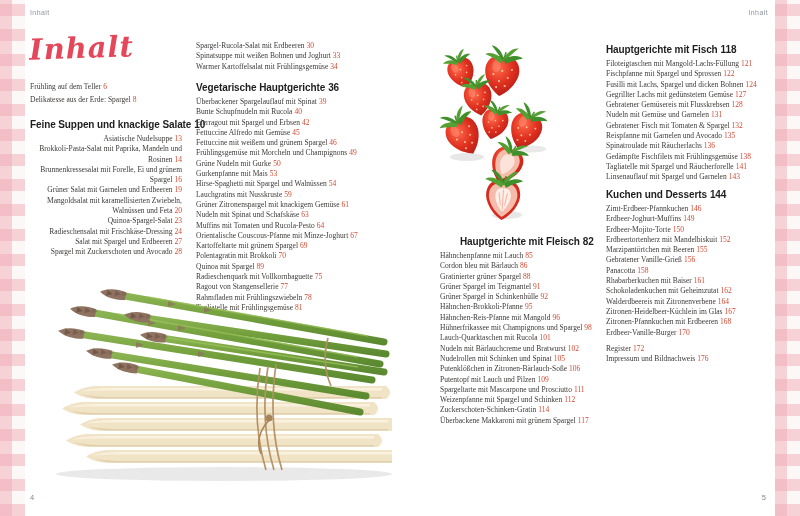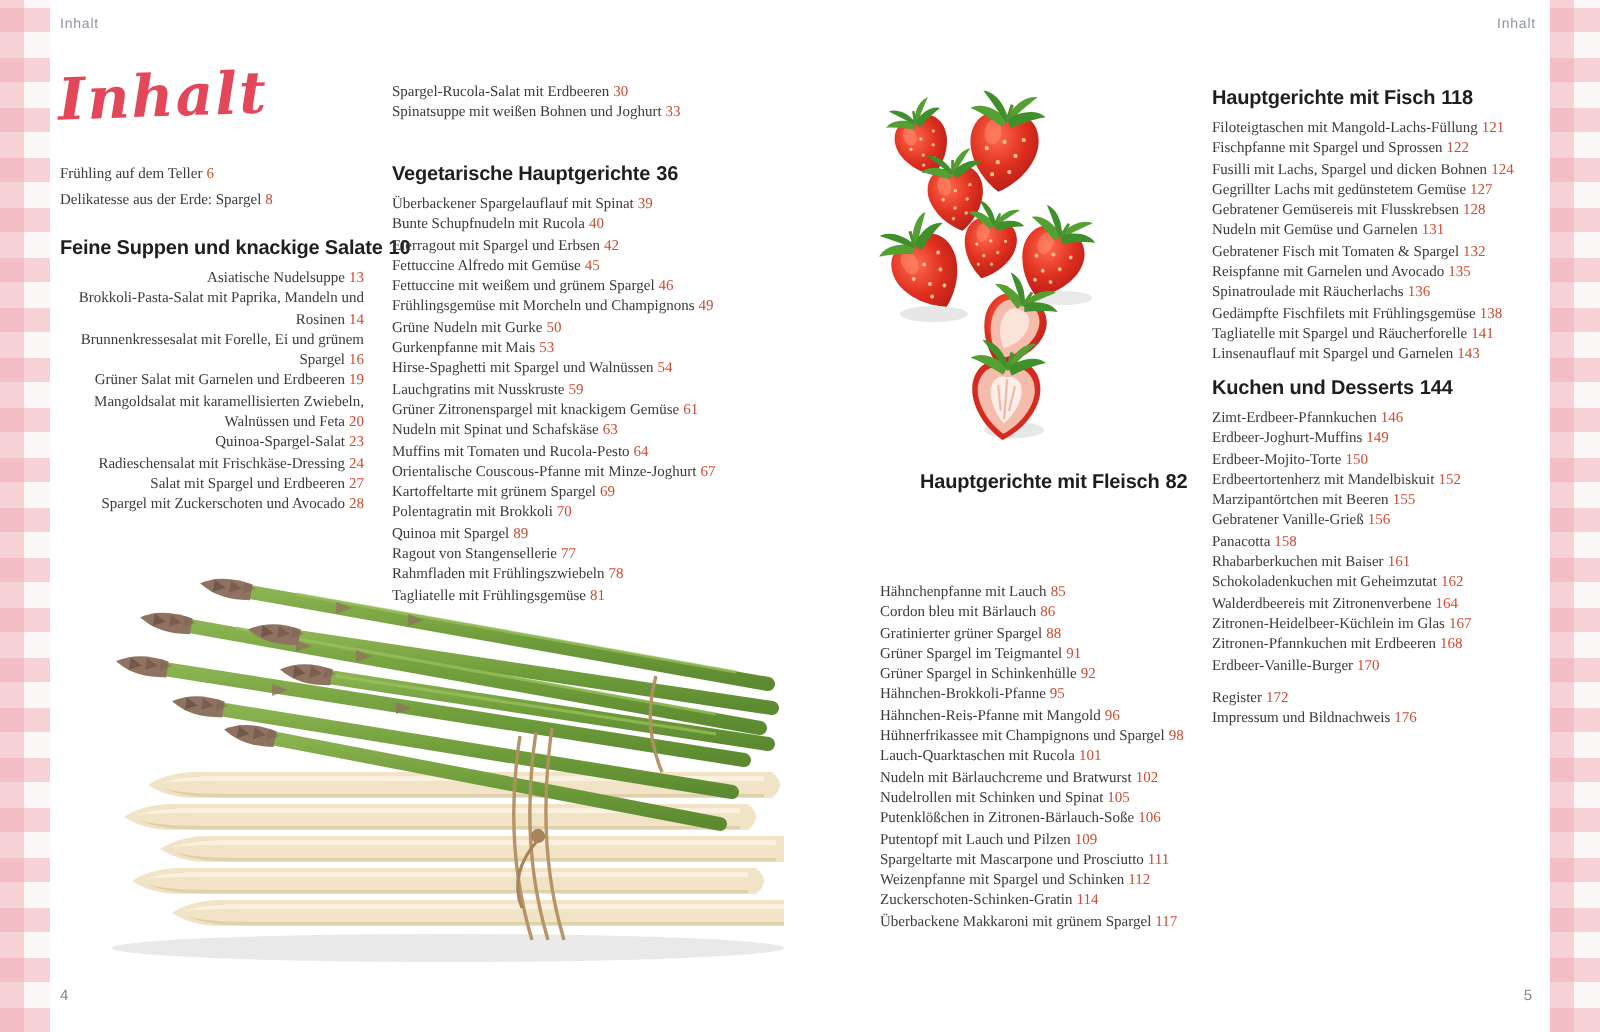--- a/index.html
+++ b/index.html
@@ -97,20 +97,21 @@
 
     <div class="entry"><span>Spargel mit Zuckerschoten und Avocado</span><span class="entry-page">28</span></div>
   </div>
 
 <div class="toc-block" style="left:196px;top:41px;width:200px;">
 
     <div class="entry"><span>Spargel-Rucola-Salat mit Erdbeeren</span><span class="entry-page">30</span></div>
 
     <div class="entry"><span>Spinatsuppe mit weißen Bohnen und Joghurt</span><span class="entry-page">33</span></div>
 
+    <div class="entry"><span>Warmer Kartoffelsalat mit Frühlingsgemüse</span><span class="entry-page">34</span></div>
   </div>
 
 <div class="section-heading" style="left:196px;top:82px;">
   <span>Vegetarische Hauptgerichte</span><span class="hd-page">36</span>
 </div>
 
 <div class="toc-block" style="left:196px;top:97px;width:200px;">
 
     <div class="entry"><span>Überbackener Spargelauflauf mit Spinat</span><span class="entry-page">39</span></div>
 
@@ -140,33 +141,34 @@
     <div class="entry"><span>Muffins mit Tomaten und Rucola-Pesto</span><span class="entry-page">64</span></div>
 
     <div class="entry"><span>Orientalische Couscous-Pfanne mit Minze-Joghurt</span><span class="entry-page">67</span></div>
 
     <div class="entry"><span>Kartoffeltarte mit grünem Spargel</span><span class="entry-page">69</span></div>
 
     <div class="entry"><span>Polentagratin mit Brokkoli</span><span class="entry-page">70</span></div>
 
     <div class="entry"><span>Quinoa mit Spargel</span><span class="entry-page">89</span></div>
 
+    <div class="entry"><span>Radieschenquark mit Vollkornbaguette</span><span class="entry-page">75</span></div>
 
     <div class="entry"><span>Ragout von Stangensellerie</span><span class="entry-page">77</span></div>
 
     <div class="entry"><span>Rahmfladen mit Frühlingszwiebeln</span><span class="entry-page">78</span></div>
 
     <div class="entry"><span>Tagliatelle mit Frühlingsgemüse</span><span class="entry-page">81</span></div>
   </div>
 
 <div class="section-heading" style="left:440px;top:236px;padding-left:20px;">
   <span>Hauptgerichte mit Fleisch</span><span class="hd-page">82</span>
 </div>
 
-<div class="toc-block" style="left:440px;top:251px;width:166px;margin-top:40px;">
+<div class="toc-block" style="left:440px;top:251px;width:166px;">
 
     <div class="entry"><span>Hähnchenpfanne mit Lauch</span><span class="entry-page">85</span></div>
 
     <div class="entry"><span>Cordon bleu mit Bärlauch</span><span class="entry-page">86</span></div>
 
     <div class="entry"><span>Gratinierter grüner Spargel</span><span class="entry-page">88</span></div>
 
     <div class="entry"><span>Grüner Spargel im Teigmantel</span><span class="entry-page">91</span></div>
 
     <div class="entry"><span>Grüner Spargel in Schinkenhülle</span><span class="entry-page">92</span></div>

